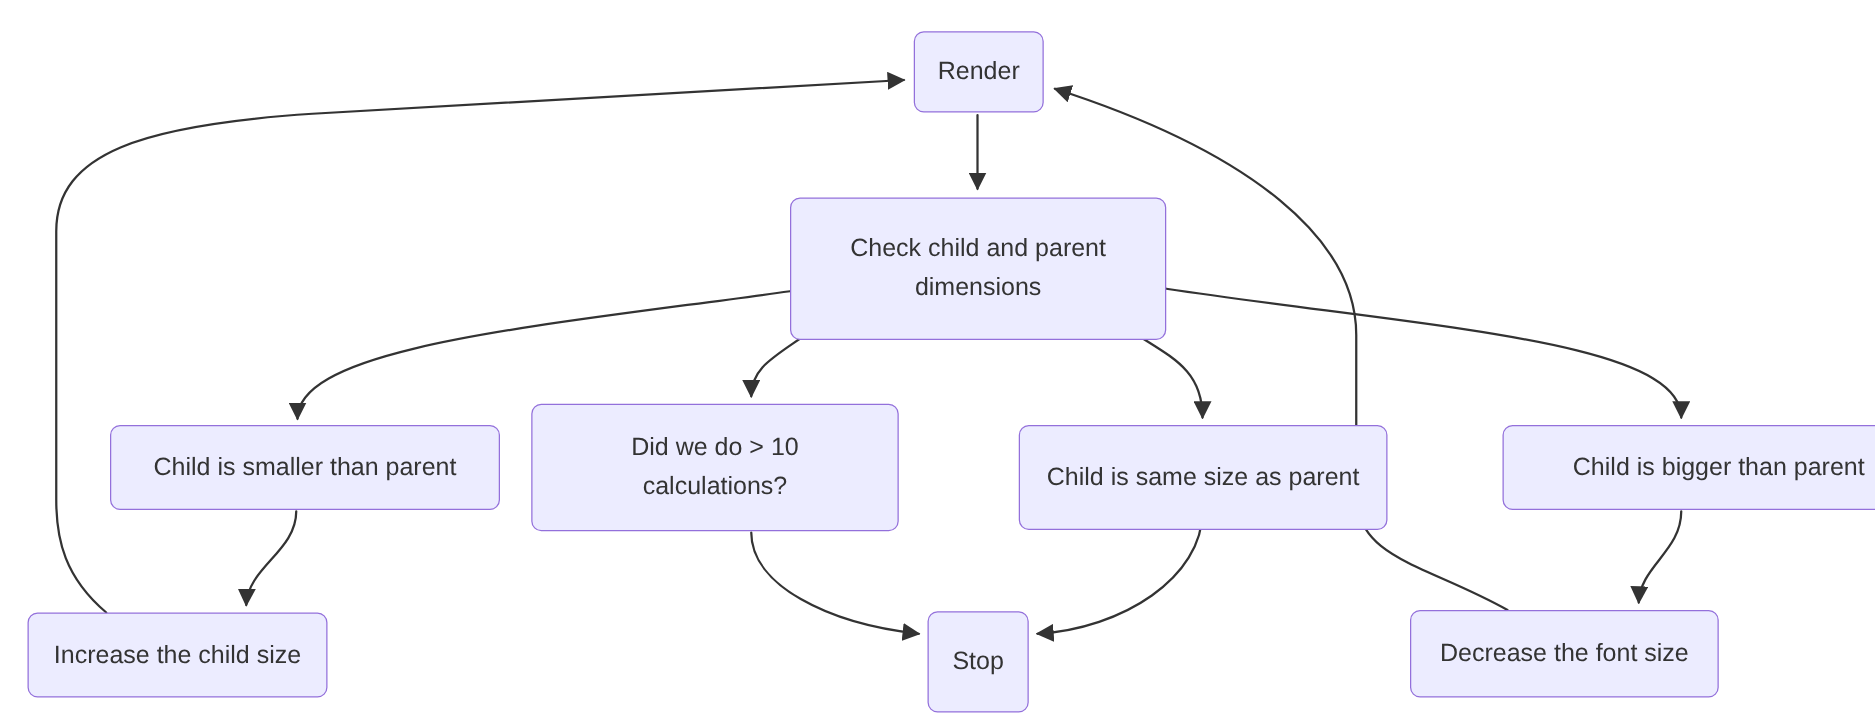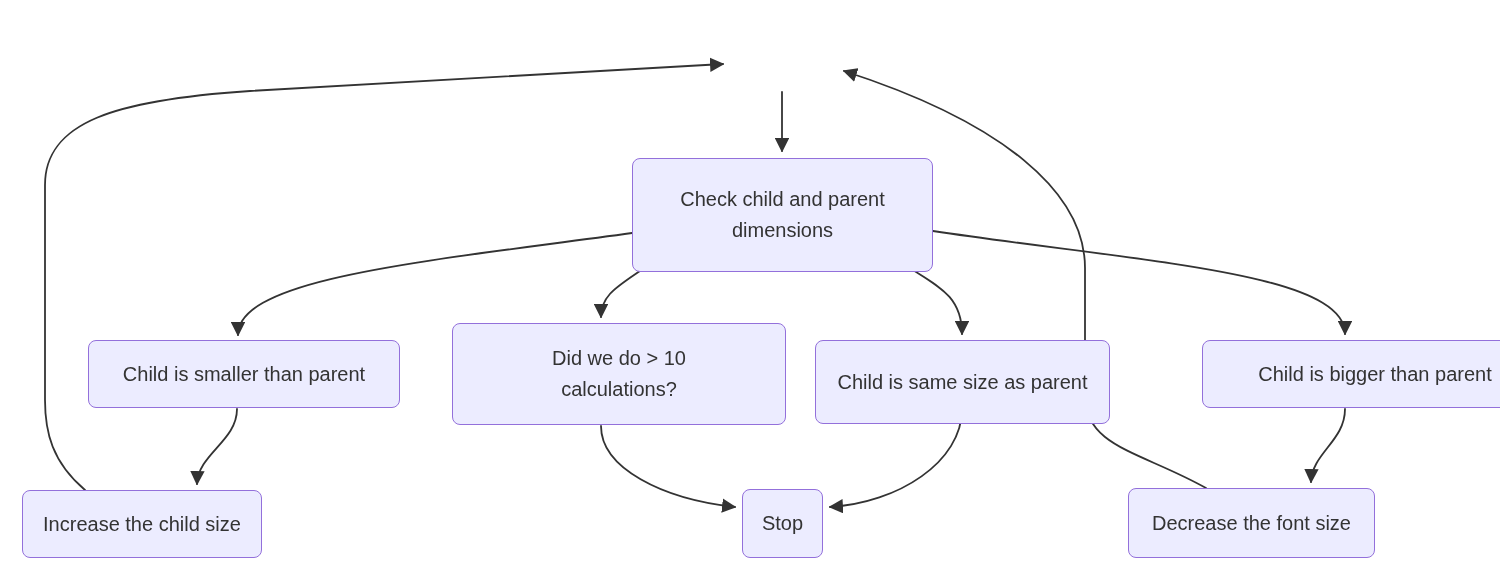--- a/index.html
+++ b/index.html
@@ -58,48 +58,51 @@
       <path d="M 962 409 C 962 462 898 503 830 507" marker-end="url(#arrowhead)"></path>
 
       <path d="M 1345 409 C 1345 441 1312 453 1311 482" marker-end="url(#arrowhead)"></path>
 
       <path d="M 85 490 C 52 462 45 432 45 400 L 45 185 C 45 122 115 100 250 91 C 430 80 610 70 723 64" marker-end="url(#arrowhead)"></path>
 
       <path d="M 1206 488 C 1142 452 1085 447 1085 396 L 1085 268 C 1085 192 1002 122 844 71" marker-end="url(#arrowhead)"></path>
     </g>
   </svg>
 
+  <div class="node" style="left:731px;top:25px;width:104px;height:65px">
+    <span>Render</span>
+  </div>
 
   <div class="node" style="left:632px;top:158px;width:301px;height:114px">
     <span>Check child and parent
 dimensions</span>
   </div>
 
   <div class="node" style="left:88px;top:340px;width:312px;height:68px">
     <span>Child is smaller than parent</span>
   </div>
 
-  <div class="node" style="left:452px;top:323px;width:334px;height:102px">
+  <div class="node" style="left:425px;top:323px;width:294px;height:102px">
     <span>Did we do &gt; 10
 calculations?</span>
   </div>
 
   <div class="node" style="left:815px;top:340px;width:295px;height:84px">
     <span>Child is same size as parent</span>
   </div>
 
   <div class="node" style="left:1202px;top:340px;width:346px;height:68px">
     <span>Child is bigger than parent</span>
   </div>
 
   <div class="node" style="left:22px;top:490px;width:240px;height:68px">
     <span>Increase the child size</span>
   </div>
 
-  <div class="node" style="left:742px;top:489px;width:81px;height:69px">
+  <div class="node" style="left:742px;top:489px;width:81px;height:81px">
     <span>Stop</span>
   </div>
 
   <div class="node" style="left:1128px;top:488px;width:247px;height:70px">
     <span>Decrease the font size</span>
   </div>
 
 </div>
 
 </body></html>

